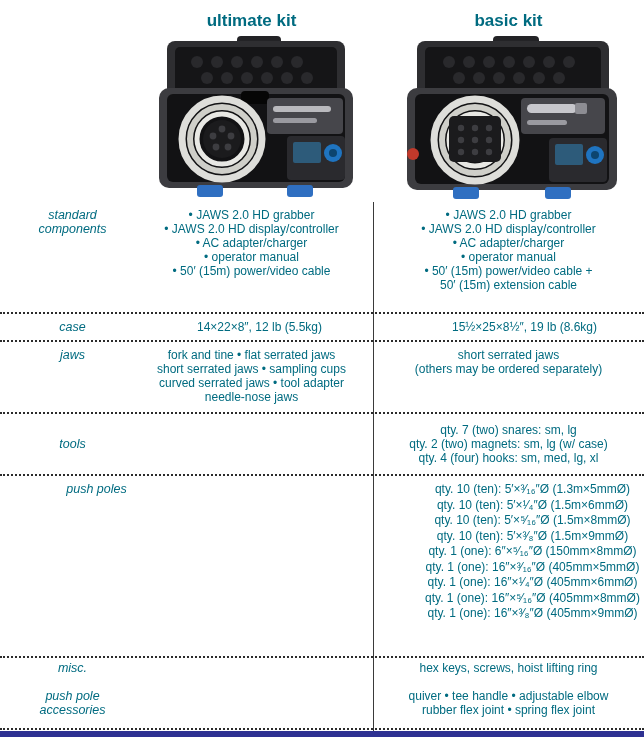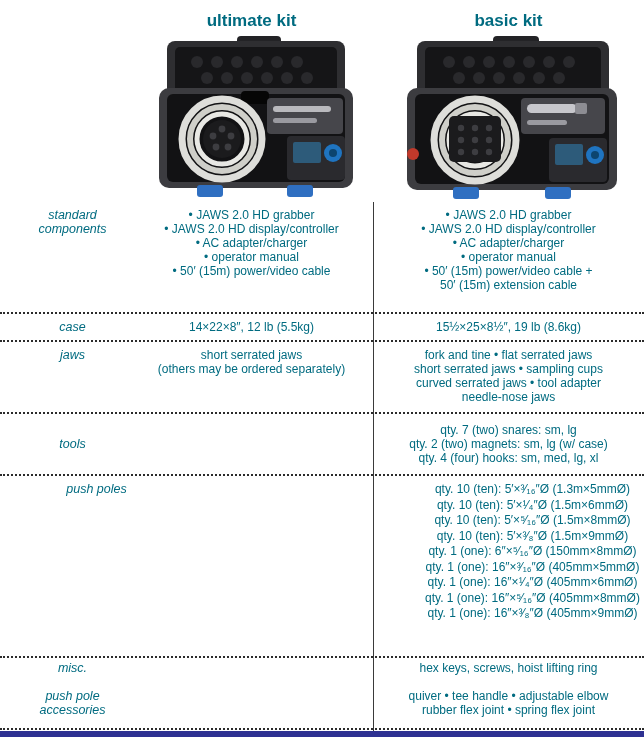--- a/index.html
+++ b/index.html
@@ -49,21 +49,21 @@
     position: absolute; left: 373px; top: 202px;
     width: 1px; height: 530px; background: #3a3a3a;
   }
   .footer-bar {
     position: absolute; left: 0; bottom: 0;
     width: 100%; height: 6px;
   }
 
   
   .r-standard { height: 112px; }
-  .r-case     { height: 28px;  }
+  .r-case     { height: 28px; gap: 8px;  }
   .r-jaws     { height: 72px;  }
   .r-tools    { height: 62px;  }
   .r-poles    { height: 182px; padding-left: 24px; }
   .r-acc      { height: 52px;  }
   .r-misc     { height: 20px;  }
 </style>
 </head>
 <body>
 
 <div class="sheet">
@@ -205,28 +205,28 @@
     <div class="cell">
       <div class="ln">15½×25×8½″, 19 lb (8.6kg)</div>
     </div>
   </div>
 
   <div class="grid3 row top r-jaws">
     <div class="label">
         <span>jaws</span>
       </div>
     <div class="cell">
-      <div class="ln">short serrated jaws</div>
-      <div class="ln">(others may be ordered separately)</div>
-    </div>
-    <div class="cell">
       <div class="ln">fork and tine • flat serrated jaws</div>
       <div class="ln">short serrated jaws • sampling cups</div>
       <div class="ln">curved serrated jaws • tool adapter</div>
       <div class="ln">needle-nose jaws</div>
+    </div>
+    <div class="cell">
+      <div class="ln">short serrated jaws</div>
+      <div class="ln">(others may be ordered separately)</div>
     </div>
   </div>
 
   <div class="grid3 row r-tools">
     <div class="label">
         <span>tools</span>
       </div>
     <div class="cell"></div>
     <div class="cell">
       <div class="ln">qty. 7 (two) snares: sm, lg</div>

